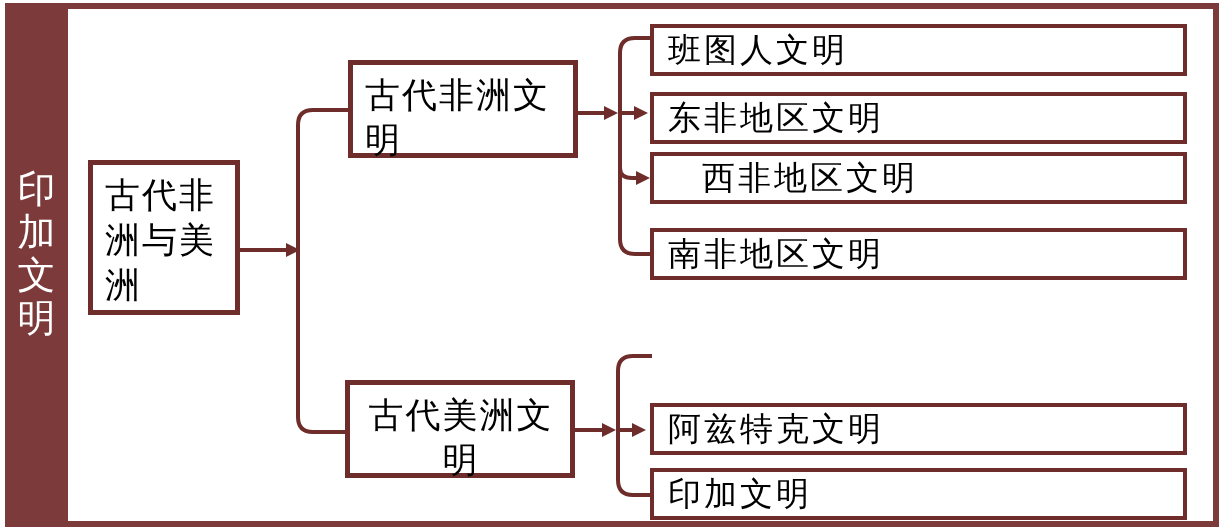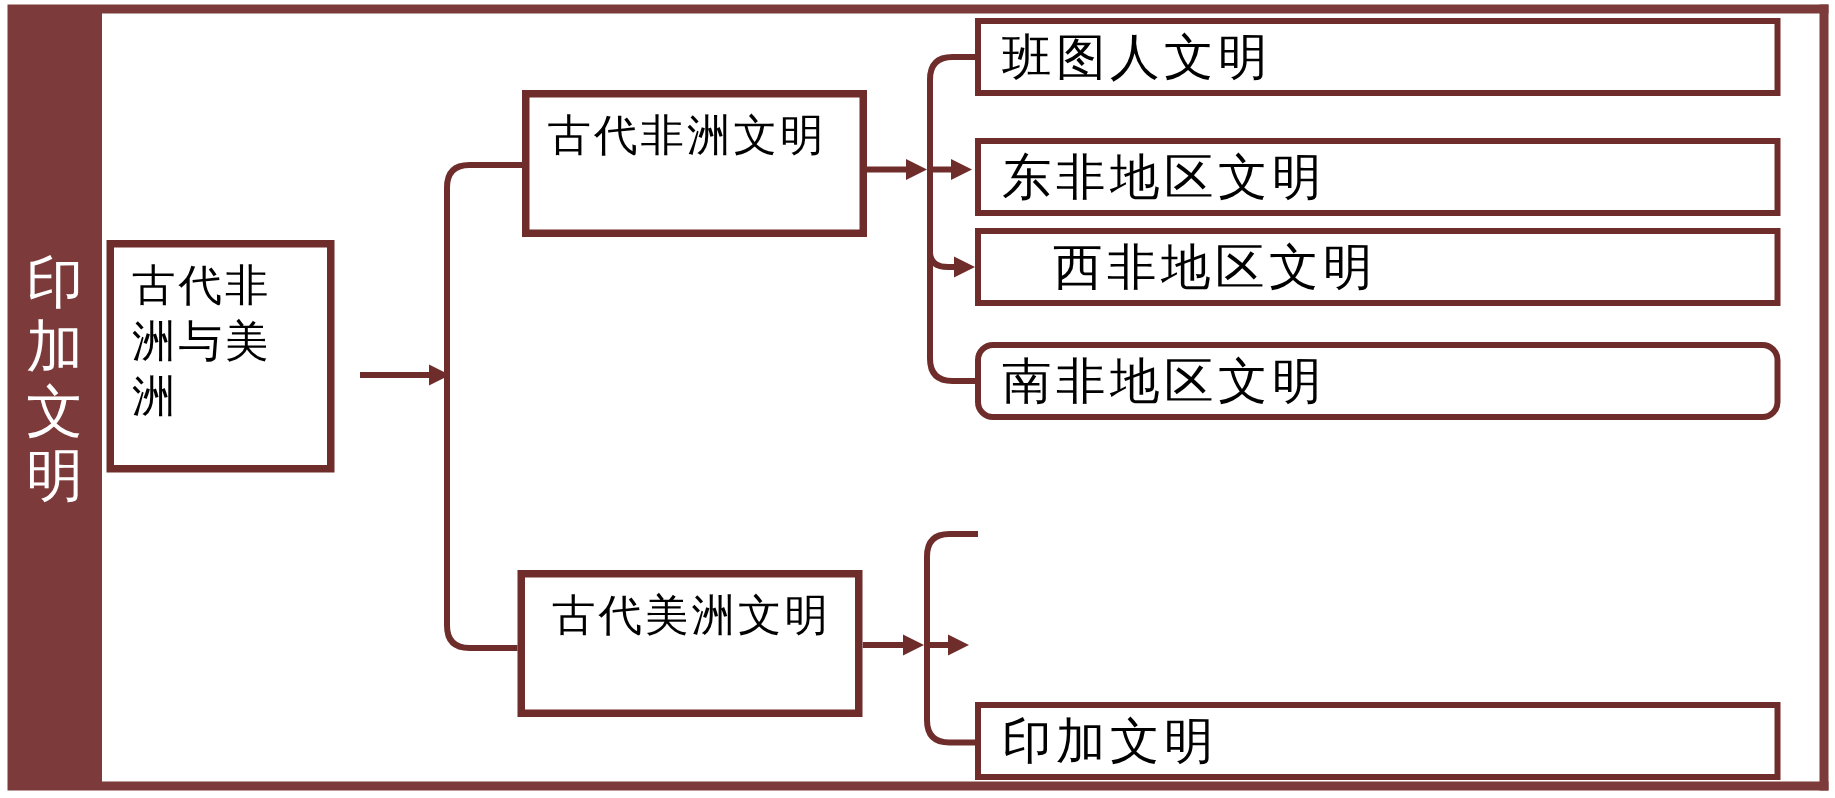--- a/index.html
+++ b/index.html
@@ -26,31 +26,31 @@
     border-right:6px solid var(--accent);
     border-bottom:6px solid var(--accent);}
 
   
   .connectors{position:absolute;left:0;top:0;width:1223px;height:532px;}
   .connectors path{fill:none;stroke:var(--line);stroke-width:4;}
   .connectors polygon{fill:var(--line);stroke:none;}
 
   
   .box{position:absolute;background:var(--background);color:var(--text);}
-  .node{border:5px solid var(--line);font-size:29px;line-height:1.28;
+  .node{border:5px solid var(--line);font-size:35px;line-height:1.28;
     letter-spacing:2px;padding:8px 10px 8px 12px;}
-  .root-box{left:71px;top:160px;width:152px;height:155px;}
+  .root-box{left:88px;top:160px;width:152px;height:155px;}
   .mid-box-africa{left:348px;top:60px;width:230px;height:98px;}
   .mid-box-america{left:345px;top:380px;width:230px;height:98px;text-align:center;}
   .leaf{left:650px;width:537px;height:52px;border:4px solid var(--line);
     font-size:33px;letter-spacing:3px;display:flex;align-items:center;padding-left:14px;}
-  .leaf-1{top:12px;}
+  .leaf-1{top:24px;}
   .leaf-2{top:92px;}
   .leaf-3{top:152px;padding-left:48px;}
-  .leaf-4{top:228px;border-radius:12px;}
+  .leaf-4{top:228px;}
   .leaf-5{top:330px;}
   .leaf-6{top:403px;}
   .leaf-7{top:468px;}
 </style>
 </head>
 <body>
 
 <div class="stage">
 
   <div class="sidebar">
@@ -89,15 +89,16 @@
   <div class="box node root-box">古代非洲与美洲</div>
 
   <div class="box node mid-box-africa">古代非洲文明</div>
 
   <div class="box node mid-box-america">古代美洲文明</div>
 
   <div class="box leaf leaf-1">班图人文明</div>
   <div class="box leaf leaf-2">东非地区文明</div>
   <div class="box leaf leaf-3">西非地区文明</div>
   <div class="box leaf leaf-4">南非地区文明</div>
+  <div class="box leaf leaf-6">阿兹特克文明</div>
   <div class="box leaf leaf-7">印加文明</div>
 
 </div>
 
 </body></html>

